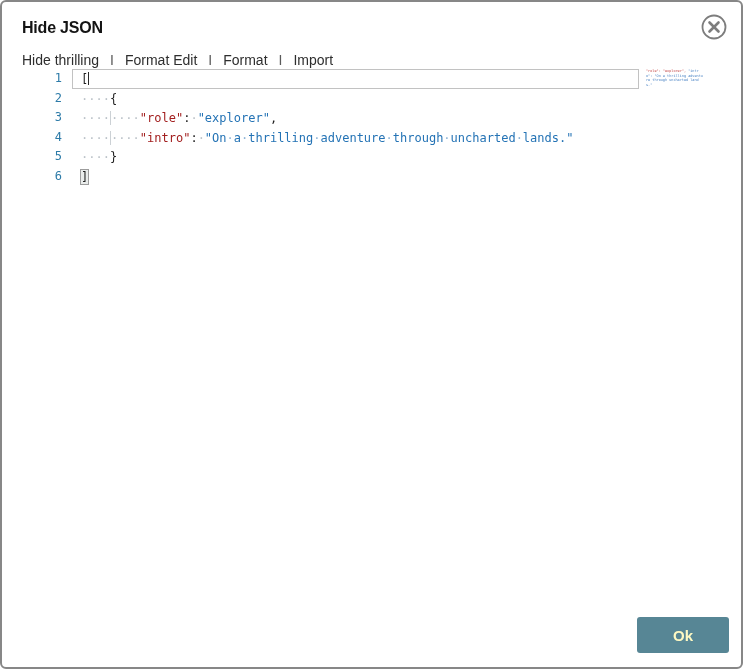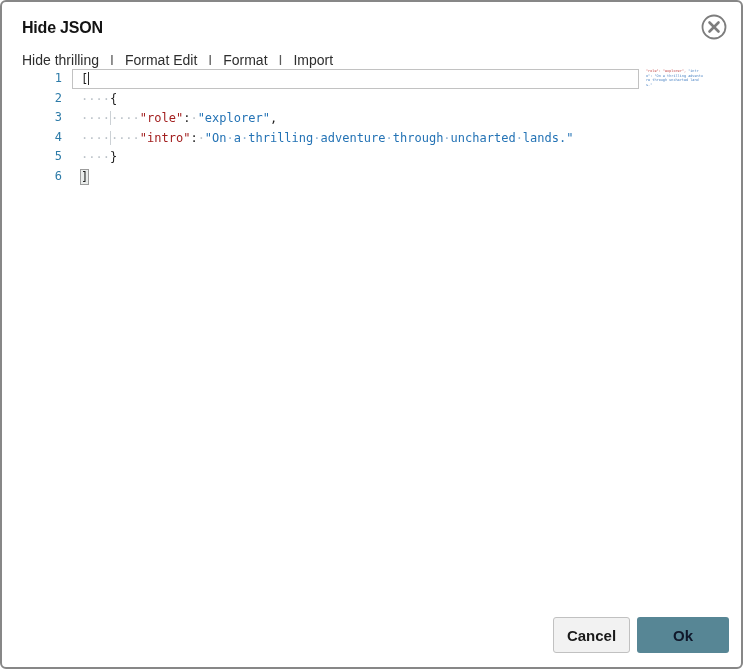--- a/index.html
+++ b/index.html
@@ -58,21 +58,21 @@
   .btn-cancel {
     position:absolute; left:551px; top:615px; width:77px; height:36px;
     background:#f2f2f2; border:1px solid #c1c1c1; border-radius:3px;
     font-family:"Liberation Sans", sans-serif; font-size:15px; font-weight:600;
     color:#1a1a1a; cursor:pointer;
   }
   .btn-ok {
     position:absolute; left:635px; top:615px; width:92px; height:36px;
     background:#578695; border:none; border-radius:3px;
     font-family:"Liberation Sans", sans-serif; font-size:15px; font-weight:700;
-    color:#0f172a; cursor:pointer;
+    color:#fef9c3; cursor:pointer;
   }
 </style>
 </head>
 <body>
 
 <div class="dialog">
 
   <div class="title">Hide JSON</div>
 
   <button class="close-btn" aria-label="Close">
@@ -111,16 +111,15 @@
       <div class="code-row">
         <div class="gutter-num">6</div>
         <div class="code-line"><span class="tok-p tok-match">]</span></div>
       </div>
     </div>
 
   <div class="mini-preview">
     <span class="mp-key">"role": "explorer",</span><span class="mp-val"> "intro": "On a thrilling adventure through uncharted lands."</span>
   </div>
 
-  <button class="btn-cancel">Cancel</button>
   <button class="btn-ok">Ok</button>
 
 </div>
 
 </body></html>

